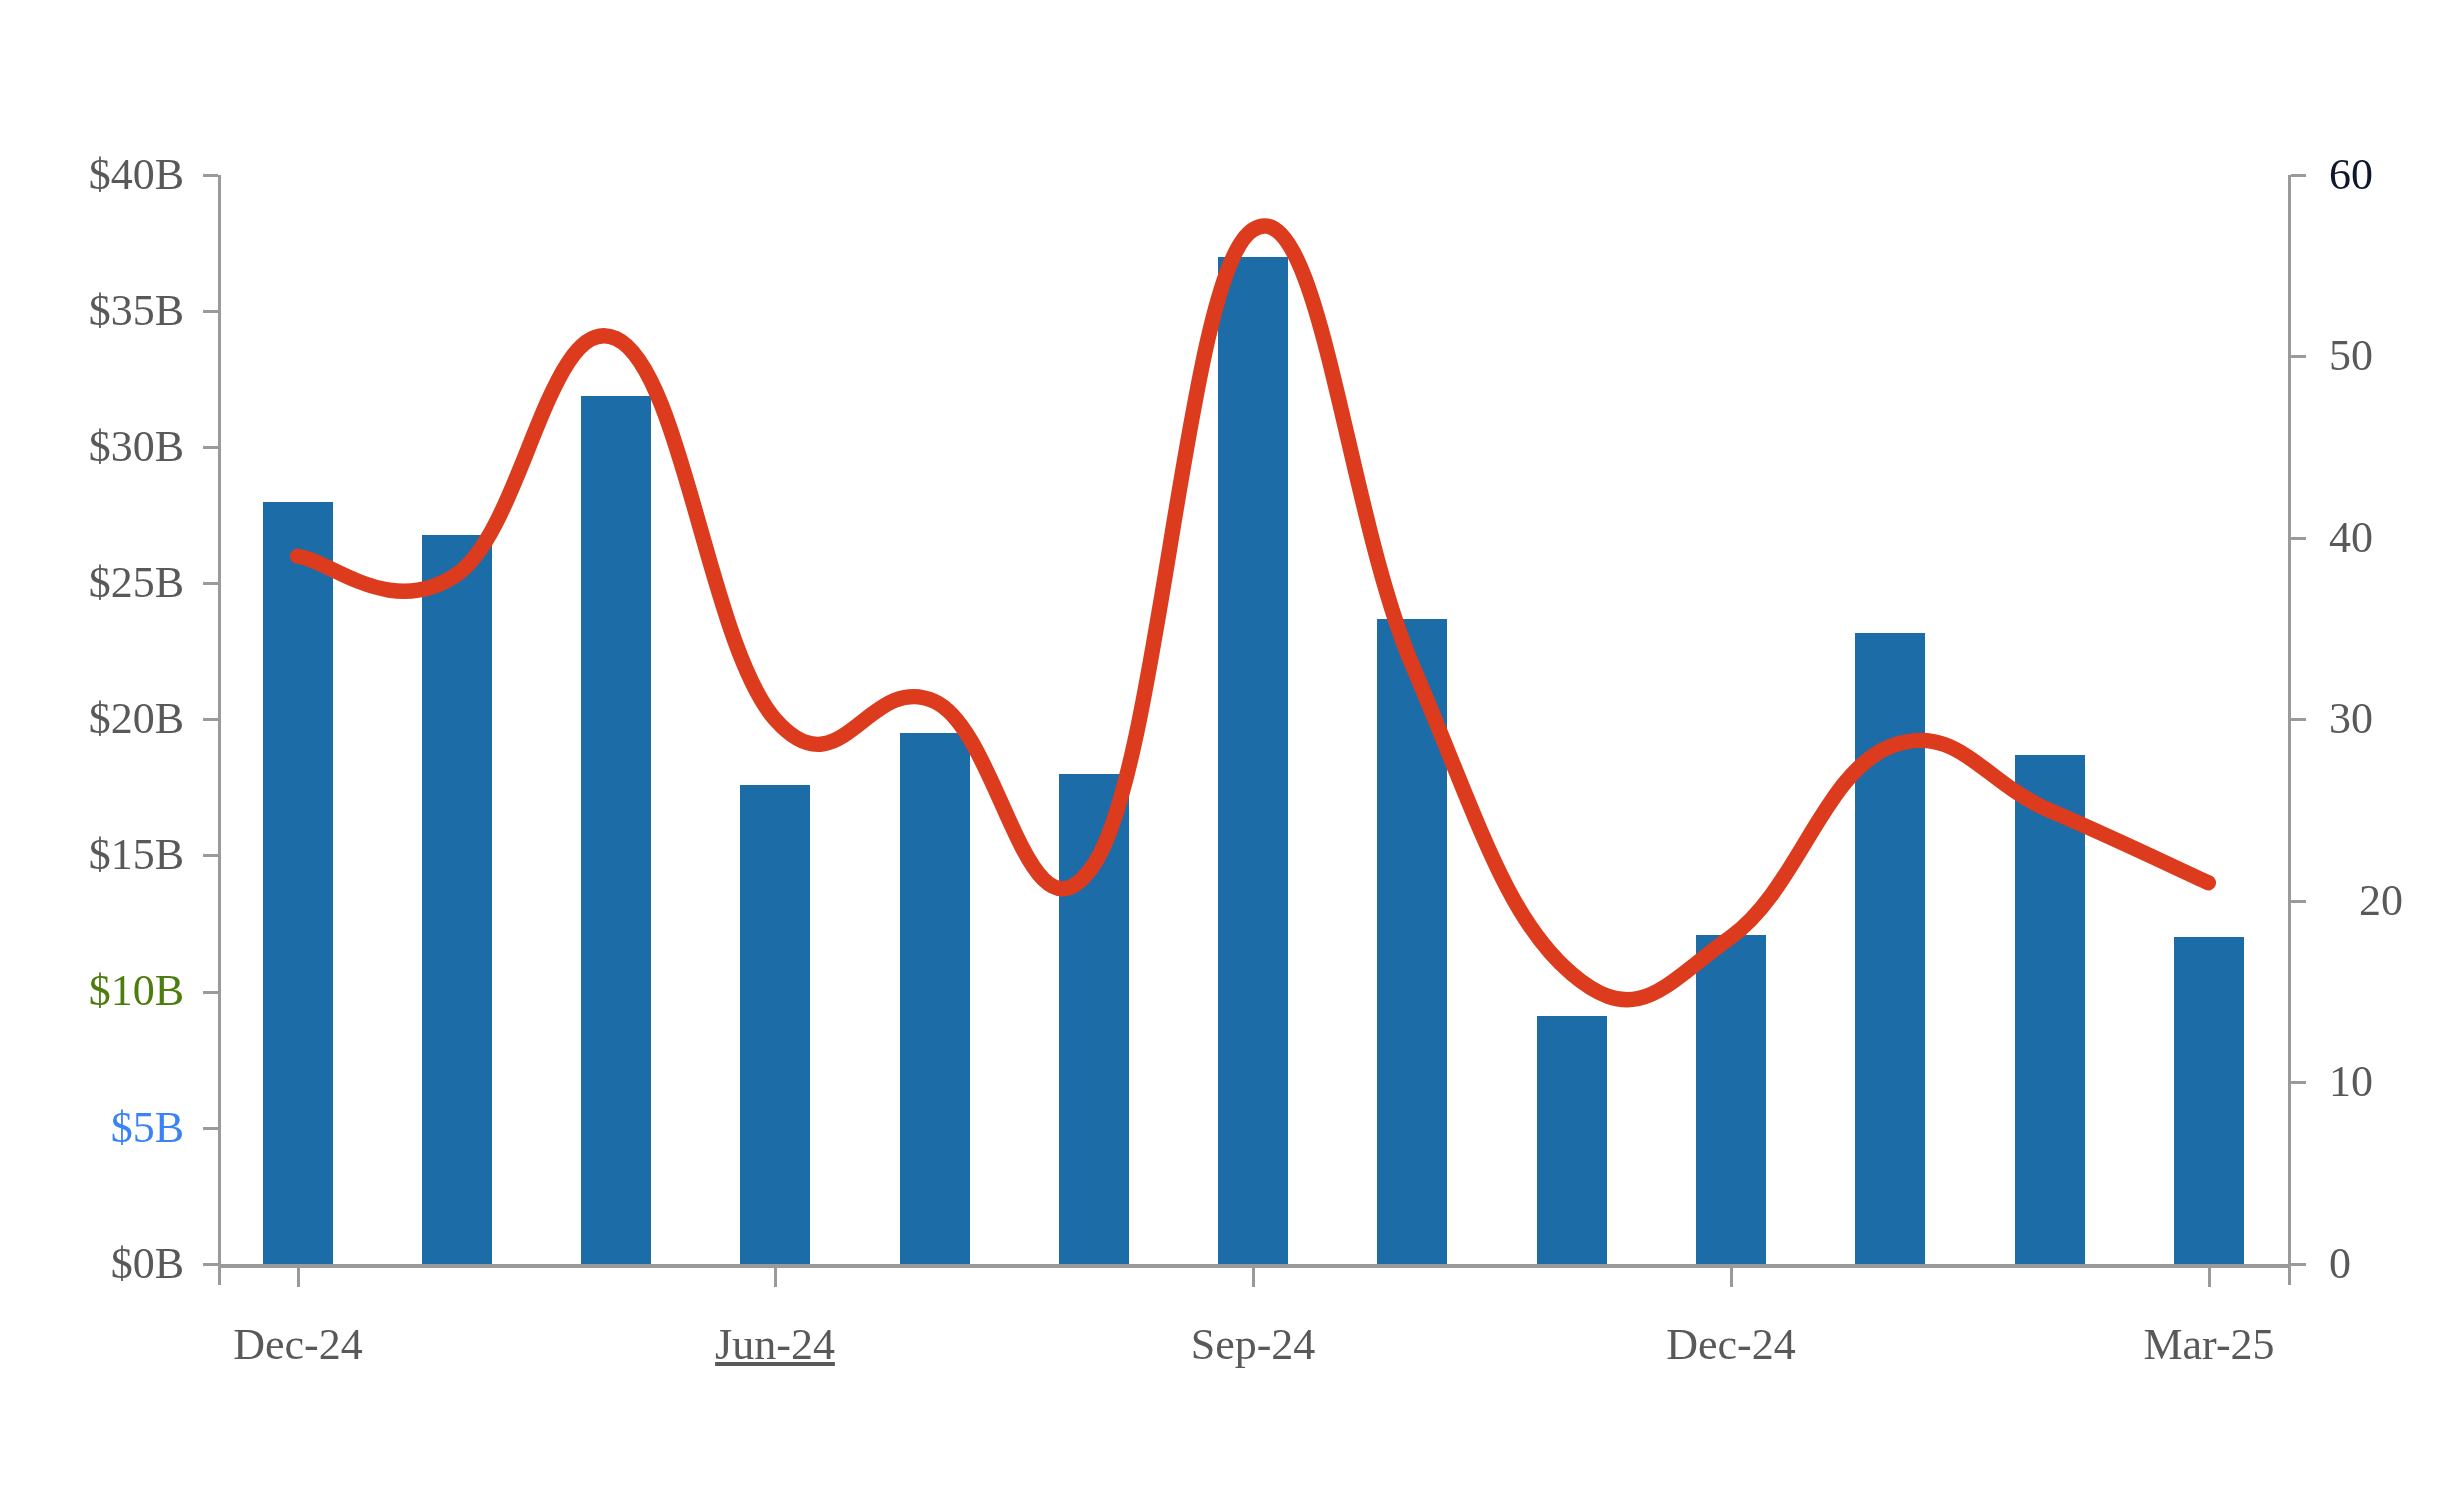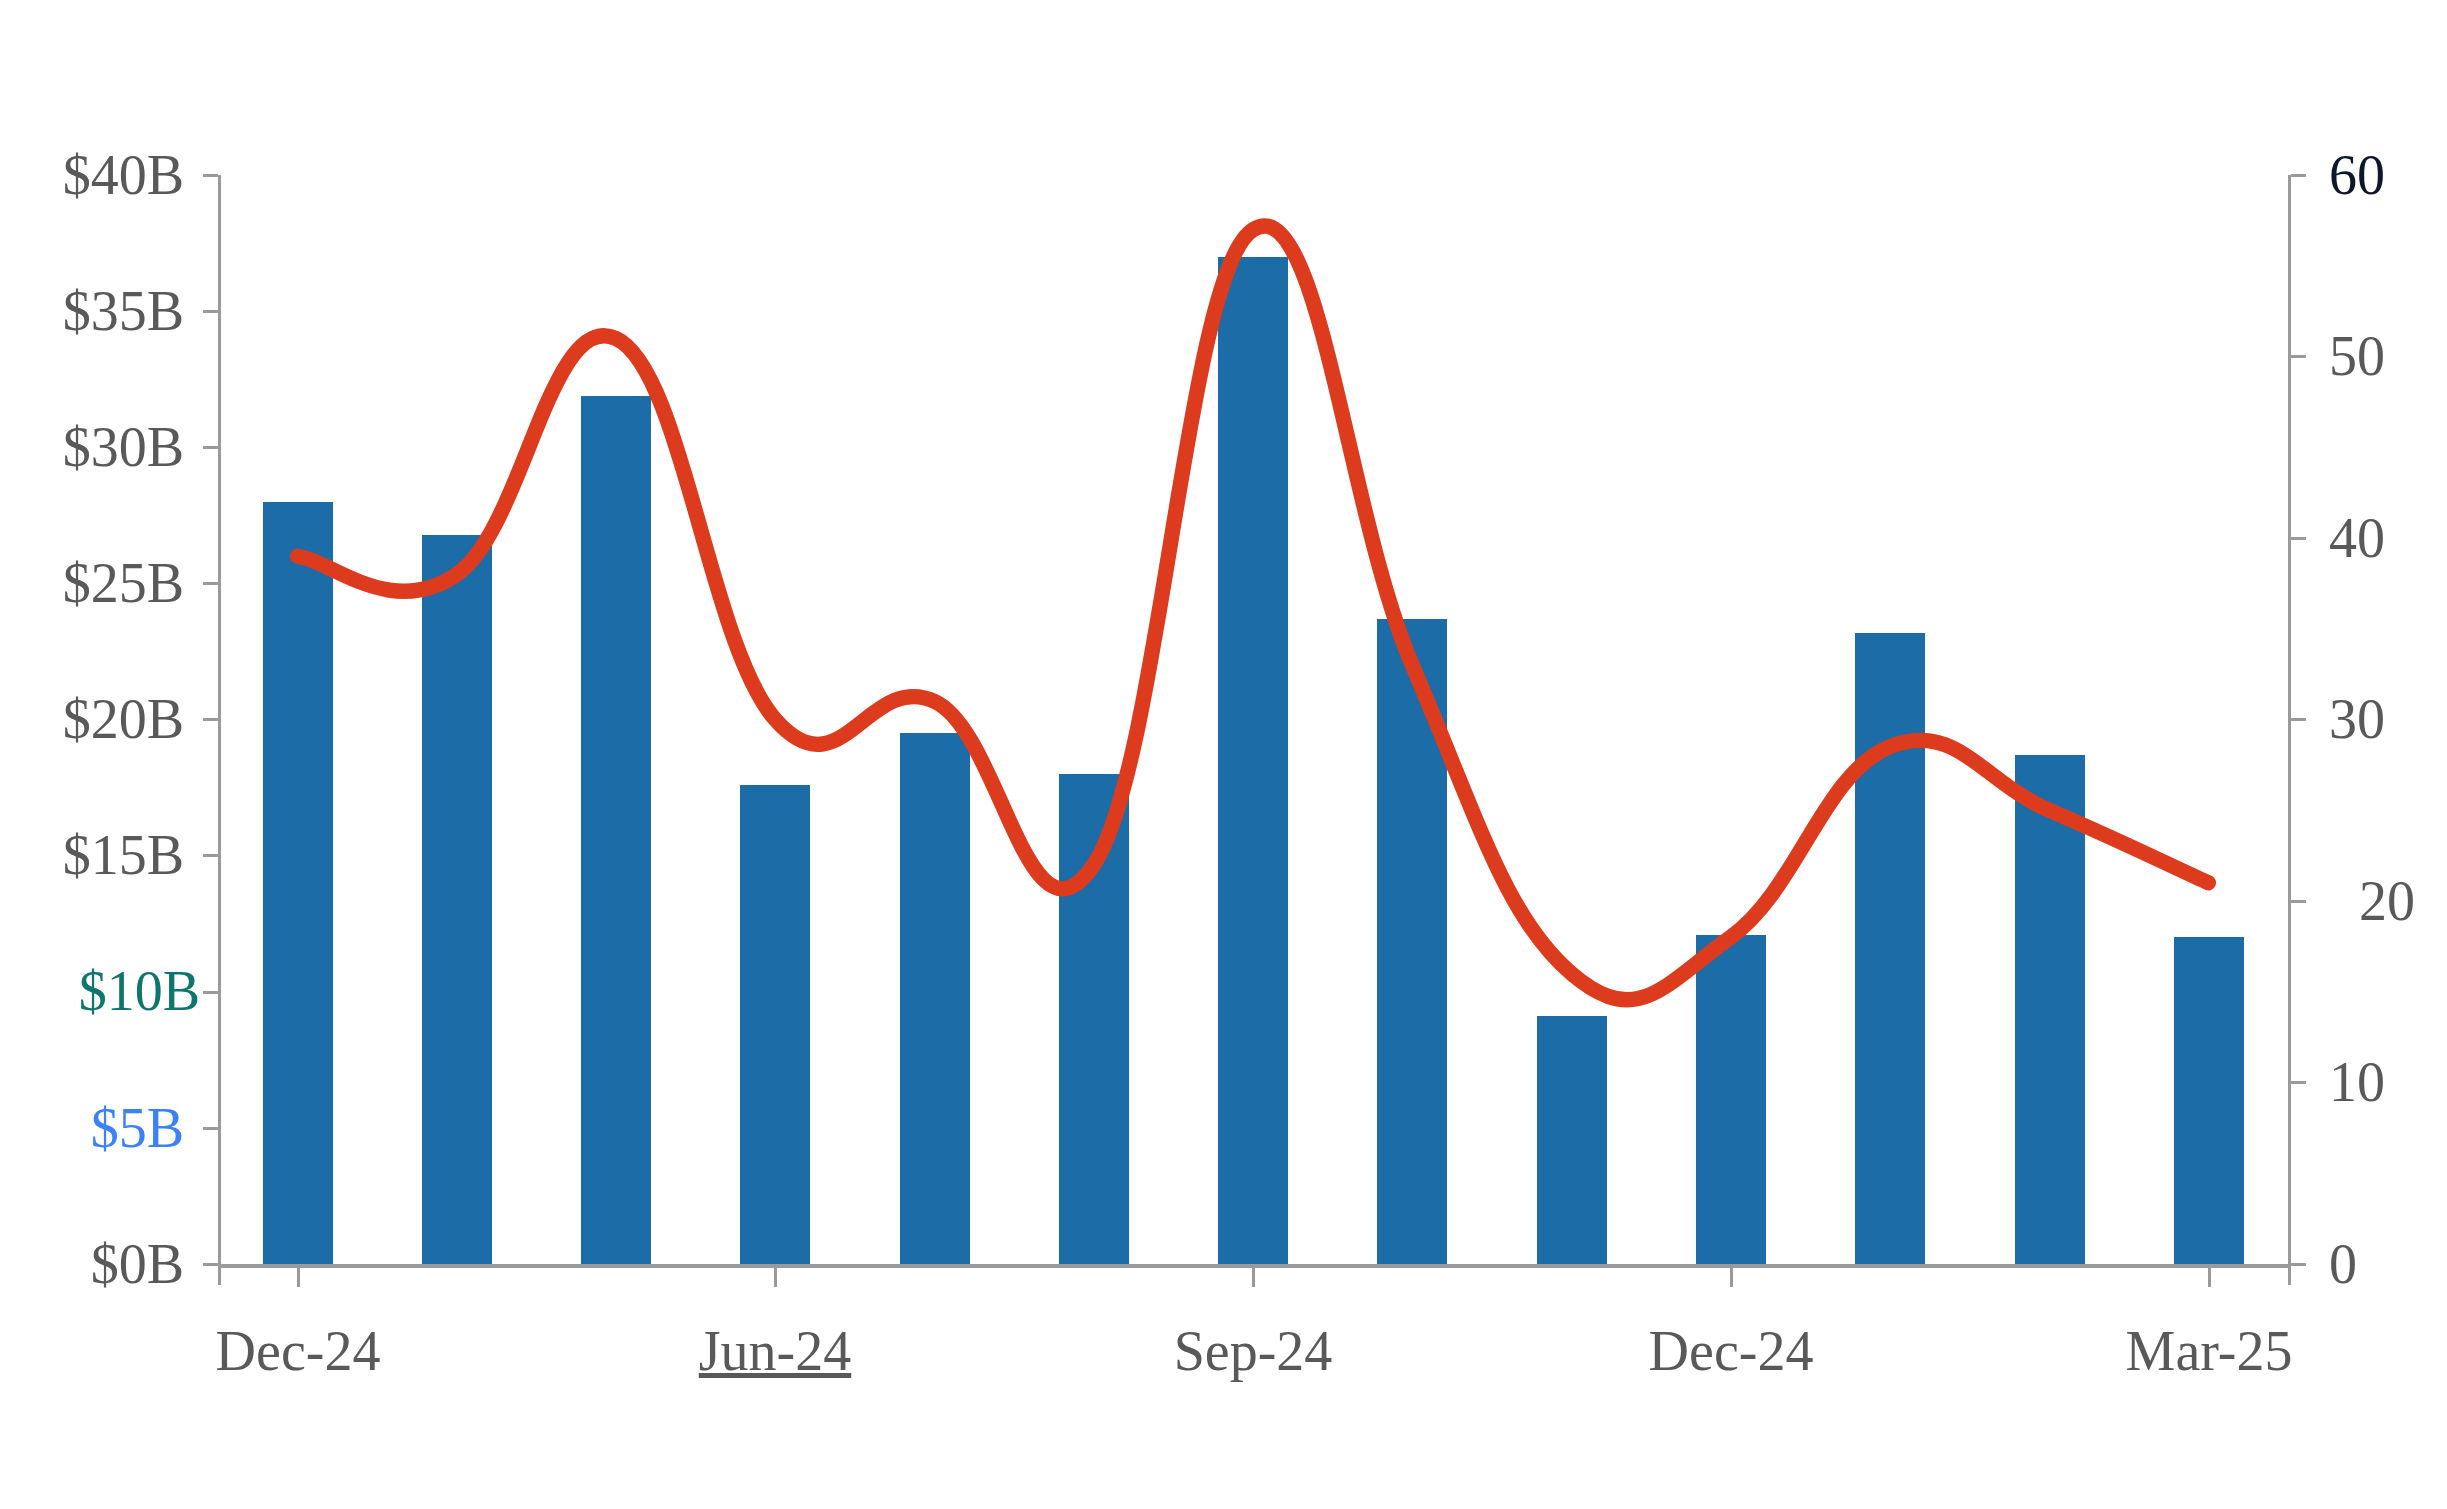--- a/index.html
+++ b/index.html
@@ -18,21 +18,21 @@
     position: relative;
     width: 2447px;
     height: 1509px;
     background: #ffffff;
   }
 
   
   .tick-label {
     position: absolute;
     color: #595959;
-    font-size: 56px;
+    font-size: 44px;
     font-family: "Liberation Serif", "DejaVu Serif", serif;
     white-space: nowrap;
     line-height: 1;
   }
   .y-left-label  { text-align: right; transform: translateY(-50%); }
   .y-right-label { text-align: left;  transform: translateY(-50%); }
   .x-label       { text-align: center; transform: translateX(-50%); }
 
   
   .axis-line {
@@ -82,21 +82,21 @@
       <div class="tick-mark" style="left: 203px; top: 854px; background: rgb(154, 154, 154);"></div>
       <div class="tick-mark" style="left: 203px; top: 718px; background: rgb(154, 154, 154);"></div>
       <div class="tick-mark" style="left: 203px; top: 582px; background: rgb(154, 154, 154);"></div>
       <div class="tick-mark" style="left: 203px; top: 446px; background: rgb(154, 154, 154);"></div>
       <div class="tick-mark" style="left: 203px; top: 310px; background: rgb(154, 154, 154);"></div>
       <div class="tick-mark" style="left: 203px; top: 174px; background: rgb(154, 154, 154);"></div>
     </div>
   <div id="y-left-labels">
       <div class="tick-label y-left-label" style="left: 0px; width: 184px; top: 1264px; color: rgb(89, 89, 89);">$0B</div>
       <div class="tick-label y-left-label" style="left: 0px; width: 184px; top: 1128px; color: #3b82f6;">$5B</div>
-      <div class="tick-label y-left-label" style="left: 0px; width: 184px; top: 991px; color: #0f766e; padding-left: 16px;">$10B</div>
+      <div class="tick-label y-left-label" style="left: 0px; width: 184px; top: 991px; color: #4d7c0f;">$10B</div>
       <div class="tick-label y-left-label" style="left: 0px; width: 184px; top: 855px; color: rgb(89, 89, 89);">$15B</div>
       <div class="tick-label y-left-label" style="left: 0px; width: 184px; top: 719px; color: rgb(89, 89, 89);">$20B</div>
       <div class="tick-label y-left-label" style="left: 0px; width: 184px; top: 583px; color: rgb(89, 89, 89);">$25B</div>
       <div class="tick-label y-left-label" style="left: 0px; width: 184px; top: 447px; color: rgb(89, 89, 89);">$30B</div>
       <div class="tick-label y-left-label" style="left: 0px; width: 184px; top: 311px; color: rgb(89, 89, 89);">$35B</div>
       <div class="tick-label y-left-label" style="left: 0px; width: 184px; top: 175px; color: rgb(89, 89, 89);">$40B</div>
     </div>
 
   <div class="axis-line" id="y-axis-right" style="left: 2288px; top: 175px; width: 2.9px; height: 1110px; background: rgb(154, 154, 154);"></div>
   <div id="y-right-ticks">

